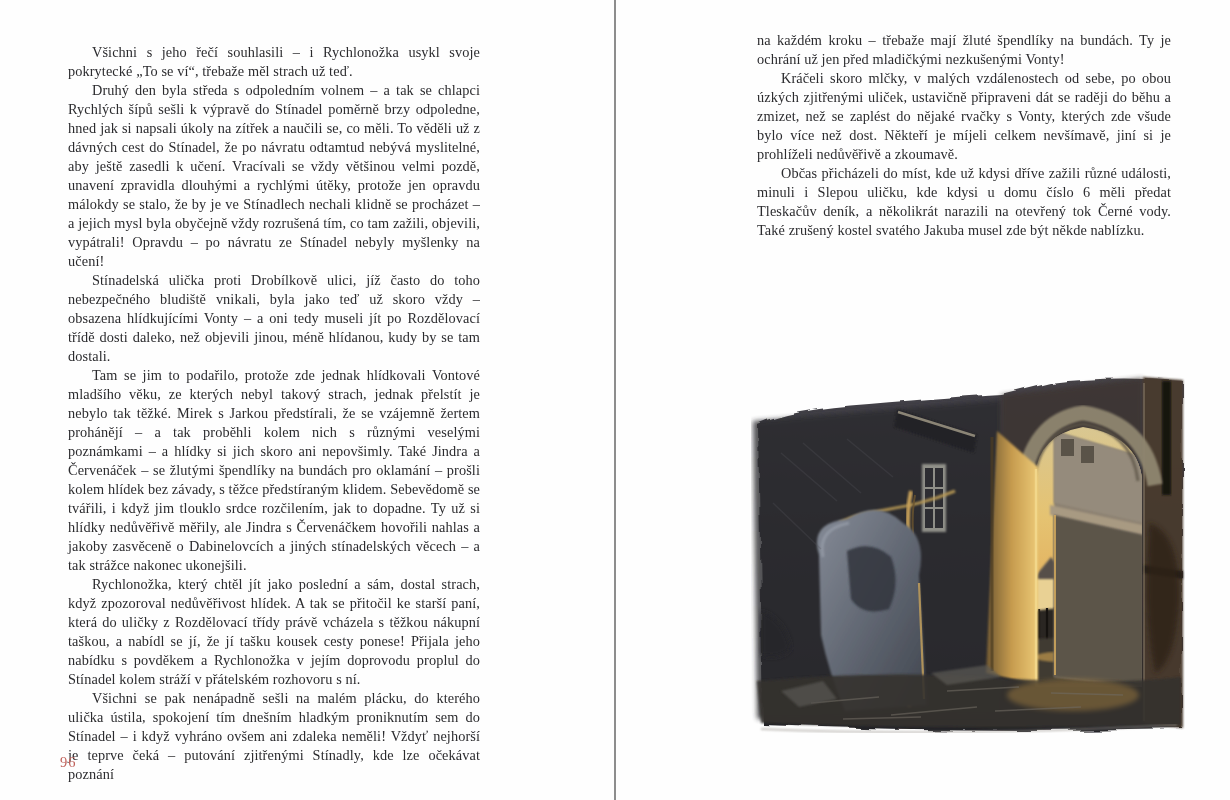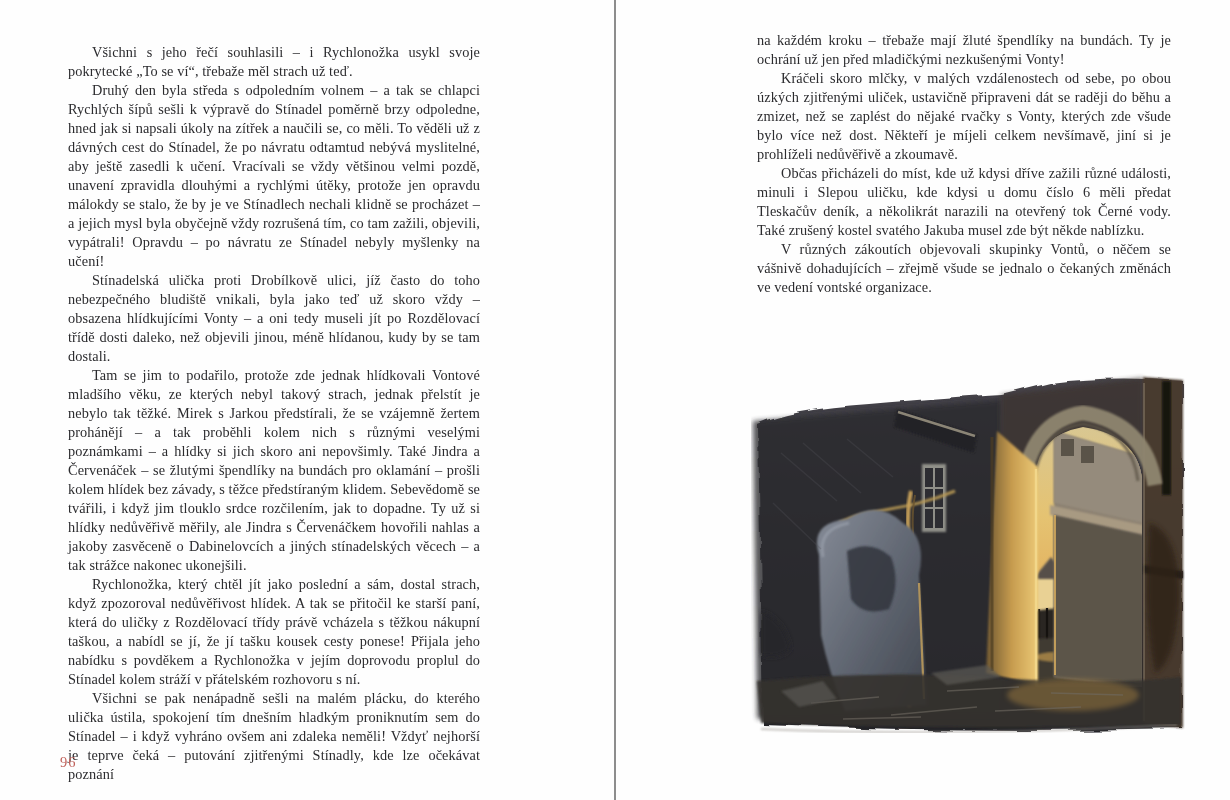--- a/index.html
+++ b/index.html
@@ -49,21 +49,20 @@
     <p class="indent">Tam se jim to podařilo, protože zde jednak hlídkovali Vontové mladšího věku, ze kterých nebyl takový strach, jednak přelstít je nebylo tak těžké. Mirek s Jarkou předstírali, že se vzájemně žertem prohánějí – a tak proběhli kolem nich s různými veselými poznámkami – a hlídky si jich skoro ani nepovšimly. Také Jindra a Červenáček – se žlutými špendlíky na bundách pro oklamání – prošli kolem hlídek bez závady, s těžce předstíraným klidem. Sebevědomě se tvářili, i když jim tlouklo srdce rozčilením, jak to dopadne. Ty už si hlídky nedůvěřivě měřily, ale Jindra s Červenáčkem hovořili nahlas a jakoby zasvěceně o Dabinelovcích a jiných stínadelských věcech – a tak strážce nakonec ukonejšili.</p>
     <p class="indent">Rychlonožka, který chtěl jít jako poslední a sám, dostal strach, když zpozoroval nedůvěřivost hlídek. A tak se přitočil ke starší paní, která do uličky z Rozdělovací třídy právě vcházela s těžkou nákupní taškou, a nabídl se jí, že jí tašku kousek cesty ponese! Přijala jeho nabídku s povděkem a Rychlonožka v jejím doprovodu proplul do Stínadel kolem stráží v přátelském rozhovoru s ní.</p>
     <p class="indent">Všichni se pak nenápadně sešli na malém plácku, do kterého ulička ústila, spokojení tím dnešním hladkým proniknutím sem do Stínadel – i když vyhráno ovšem ani zdaleka neměli! Vždyť nejhorší je teprve čeká – putování zjitřenými Stínadly, kde lze očekávat poznání</p>
   </div>
   <div class="folio">96</div>
 
   <div id="right-text" class="page-text">
     <p>na každém kroku – třebaže mají žluté špendlíky na bundách. Ty je ochrání už jen před mladičkými nezkušenými Vonty!</p>
     <p class="indent">Kráčeli skoro mlčky, v malých vzdálenostech od sebe, po obou úzkých zjitřenými uliček, ustavičně připraveni dát se raději do běhu a zmizet, než se zaplést do nějaké rvačky s Vonty, kterých zde všude bylo více než dost. Někteří je míjeli celkem nevšímavě, jiní si je prohlíželi nedůvěřivě a zkoumavě.</p>
     <p class="indent">Občas přicházeli do míst, kde už kdysi dříve zažili různé události, minuli i Slepou uličku, kde kdysi u domu číslo 6 měli předat Tleskačův deník, a několikrát narazili na otevřený tok Černé vody. Také zrušený kostel svatého Jakuba musel zde být někde nablízku.</p>
-    <p class="indent">V různých zákoutích objevovali skupinky Vontů, o něčem se vášnivě dohadujících – zřejmě všude se jednalo o čekaných změnách ve vedení vontské organizace.</p>
   </div>
 
   <figure class="illustration">
     <svg viewBox="0 0 436 374" xmlns="http://www.w3.org/2000/svg">
       <title>Dark watercolor painting of a narrow alley at dusk: an open wooden gate in a stone archway lets warm golden evening light spill over cobblestones; beyond it sunlit house fronts and a slatted fence; dark charcoal walls with a small window, a heavy beam, a pale boulder and a thin lit sapling in the foreground.</title>
       <defs>
         <linearGradient id="wallG" x1="0" y1="0" x2="0" y2="1">
           <stop offset="0" stop-color="#46444a"></stop>
           <stop offset="0.45" stop-color="#323137"></stop>
           <stop offset="1" stop-color="#232226"></stop>

